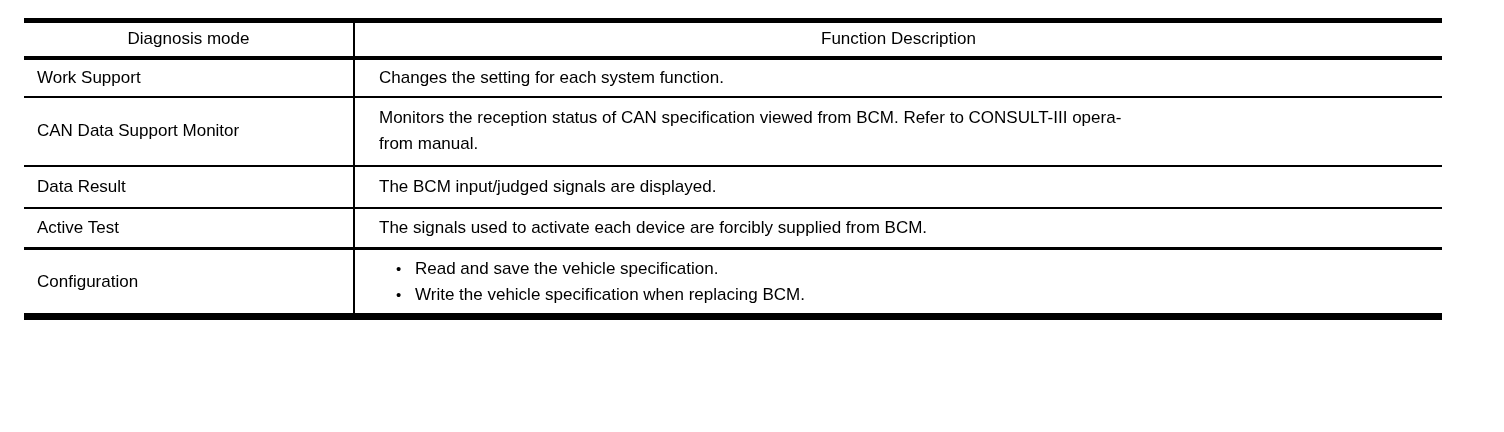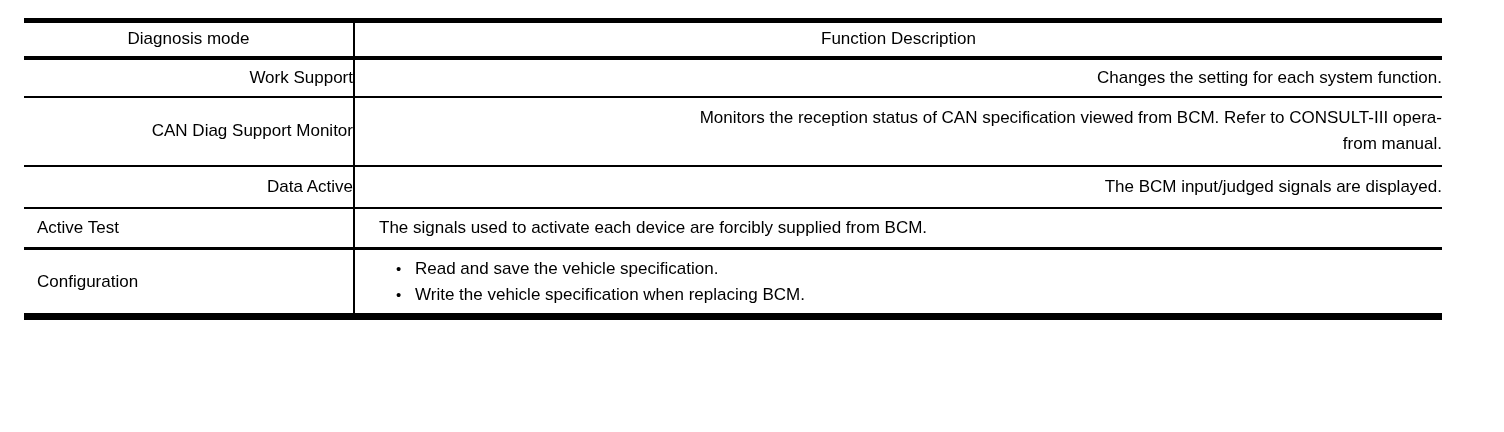--- a/index.html
+++ b/index.html
@@ -37,21 +37,21 @@
   td.cell-mode { padding-left: 13px; text-align: left; }
   td.cell-desc { padding-left: 24px; text-align: left; }
 
   tr.h39 td { height: 39px; }
   tr.h41 td { height: 41px; }
   tr.h69 td { height: 69px; }
   tr.h42 td { height: 42px; }
   tr.h40 td { height: 40px; }
   tr.h68 td { height: 68px; }
 
-  tr.sep-thin td { border-bottom: 2px solid #000; text-align: right; }
+  tr.sep-thin td { border-bottom: 2px solid #000; }
   tr.sep-med  td { border-bottom: 3px solid #000; }
 
   .desc-line { line-height: 26px; }
 
   .bullet-line { display: flex; align-items: baseline; line-height: 26px; padding-left: 17px; }
   .bullet-glyph {
     display: inline-block;
     width: 19px;
     flex: 0 0 19px;
     font-size: 15px;
@@ -67,28 +67,28 @@
         <th class="col-mode">Diagnosis mode</th>
         <th class="col-desc">Function Description</th>
       </tr>
     </thead>
     <tbody>
       <tr class="h39 sep-thin">
         <td class="cell-mode">Work Support</td>
         <td class="cell-desc">Changes the setting for each system function.</td>
       </tr>
       <tr class="h69 sep-thin">
-        <td class="cell-mode">CAN Diag Support Monitor</td>
+        <td class="cell-mode">CAN Data Support Monitor</td>
         <td class="cell-desc">
           <div class="desc-line">Monitors the reception status of CAN specification viewed from BCM. Refer to CONSULT-III opera-</div>
           <div class="desc-line">from manual.</div>
         </td>
       </tr>
       <tr class="h42 sep-thin">
-        <td class="cell-mode">Data Active</td>
+        <td class="cell-mode">Data Result</td>
         <td class="cell-desc">The BCM input/judged signals are displayed.</td>
       </tr>
       <tr class="h41 sep-med">
         <td class="cell-mode">Active Test</td>
         <td class="cell-desc">The signals used to activate each device are forcibly supplied from BCM.</td>
       </tr>
       <tr class="h68">
         <td class="cell-mode">Configuration</td>
         <td class="cell-desc">
           <div class="bullet-line">

